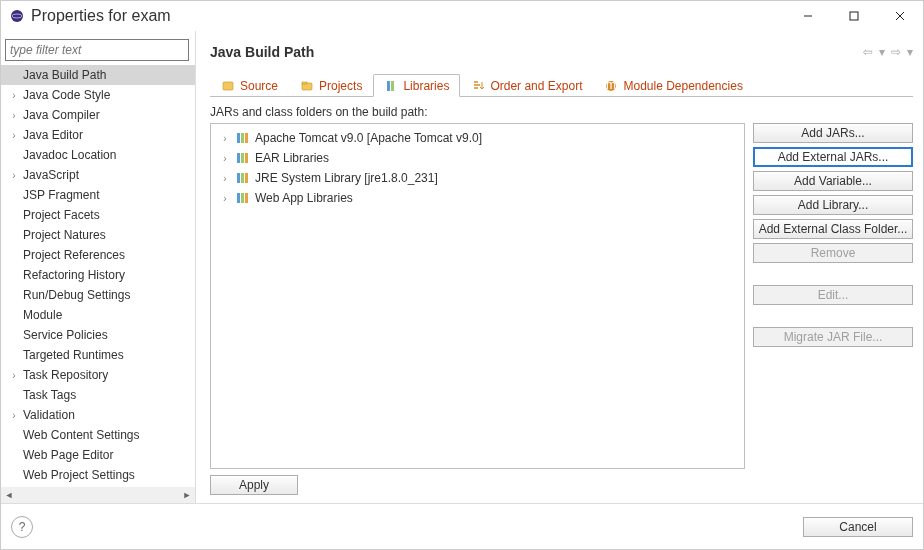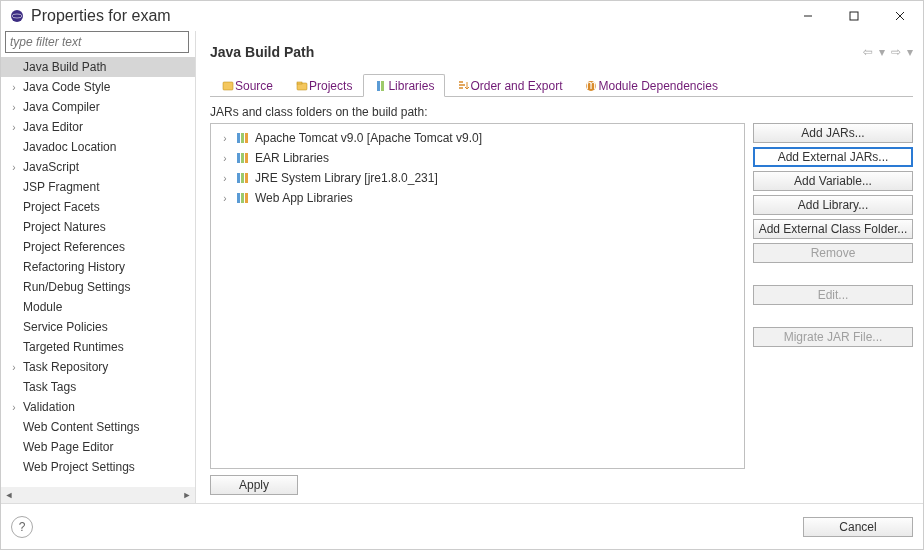--- a/index.html
+++ b/index.html
@@ -3,40 +3,40 @@
 <meta charset="utf-8">
 <style>
 * { box-sizing: border-box; margin: 0; padding: 0; font-family: "Segoe UI", Tahoma, sans-serif; font-size: 12px; }
 body { background: #fff; width: 924px; height: 550px; overflow: hidden; border: 1px solid #ccc; display: flex; flex-direction: column; }
 .titlebar { display: flex; align-items: center; height: 30px; padding: 0 0 0 8px; background: #fff; }
 .titlebar .app-icon { width: 16px; height: 16px; margin-right: 6px; display:inline-flex; align-items:center; justify-content:center;}
 .titlebar .title { flex: 1; font-size: 16px; color: #333; }
 .winbtn { width: 46px; height: 30px; display: flex; align-items: center; justify-content: center; color: #222; }
 .content { flex: 1; display: flex; overflow: hidden; }
 .sidebar { width: 195px; border-right: 1px solid #ddd; display: flex; flex-direction: column; background: #fff; }
-.filter { margin: 0 6px 2px 4px; }
+.filter { margin: 8px 6px 2px 4px; }
 .filter input { width: 100%; padding: 3px 4px; border: 1px solid #7a7a7a; color: #777; font-style: italic; }
 .tree { flex: 1; overflow-y: auto; overflow-x: hidden; padding-top: 2px; }
 .tree::-webkit-scrollbar { width: 16px; }
 .tree::-webkit-scrollbar-thumb { background: #c1c1c1; border: 3px solid #f0f0f0; }
 .tree::-webkit-scrollbar-track { background: #f0f0f0; }
 .tree-item { display: flex; align-items: center; height: 20px; padding-left: 6px; color: #333; cursor: default; white-space: nowrap;}
 .tree-item.selected { background: #d6d6d6; }
 .tree-arrow { width: 14px; color: #888; font-size: 10px; text-align:center; }
 .tree-label { padding-left: 2px; }
 .hscroll { height: 16px; background: #f0f0f0; display: flex; align-items:center; }
 .hscroll .harrow { width: 16px; text-align:center; color:#666; font-size:9px;}
 .hscroll .hthumb { flex:1; }
 .main { flex: 1; display: flex; flex-direction: column; padding: 8px 10px 0 14px; background: #fff; }
 .page-header { display: flex; align-items: center; height: 26px; margin-bottom: 8px; }
 .page-header h1 { font-size: 14px; font-weight: bold; color: #333; flex: 1; }
 .nav-icons { display: flex; gap: 6px; color: #aaa; }
 .nav-icons span { font-size: 12px; }
 .tabs { display: flex; border-bottom: 1px solid #bfbfbf; height: 24px; }
-.tab { display: flex; align-items: center; padding: 0 10px; border: 1px solid transparent; position: relative; top: 1px; color:#701a75; }
+.tab { display: flex; align-items: center; padding: 0 10px; gap: 5px; border: 1px solid transparent; position: relative; top: 1px; color:#c2410c; }
 .tab.active { background: #fff; border: 1px solid #bfbfbf; border-bottom: 1px solid #fff; border-radius: 2px 2px 0 0; }
 .tab-icon { width: 14px; height: 14px; display:inline-flex; align-items:center; justify-content:center;}
 .sublabel { margin: 8px 0 4px 0; color: #333; }
 .build-area { flex: 1; display: flex; gap: 8px; overflow: hidden; }
 .jar-list { flex: 1; border: 1px solid #bfbfbf; background: #fff; padding: 4px 2px; overflow: auto; }
 .jar-item { display: flex; align-items: center; height: 20px; padding-left: 6px; gap: 4px; color:#333;}
 .jar-arrow { width: 12px; color: #888; font-size: 10px; text-align:center;}
 .jar-icon { width: 16px; height: 14px; display:inline-flex; align-items:center; justify-content:center;}
 .btn-col { width: 160px; display: flex; flex-direction: column; gap: 4px; }
 .btn { height: 20px; border: 1px solid #adadad; background: linear-gradient(#fdfdfd,#eaeaea); color: #333; display:flex; align-items:center; justify-content:center; }

